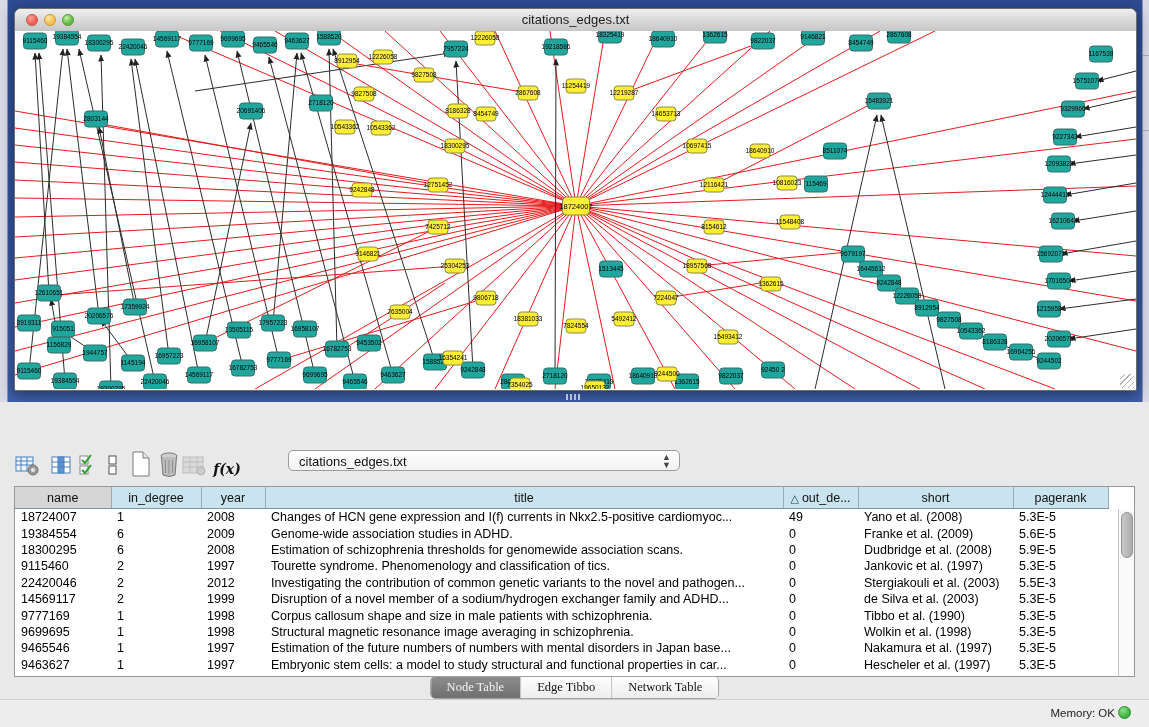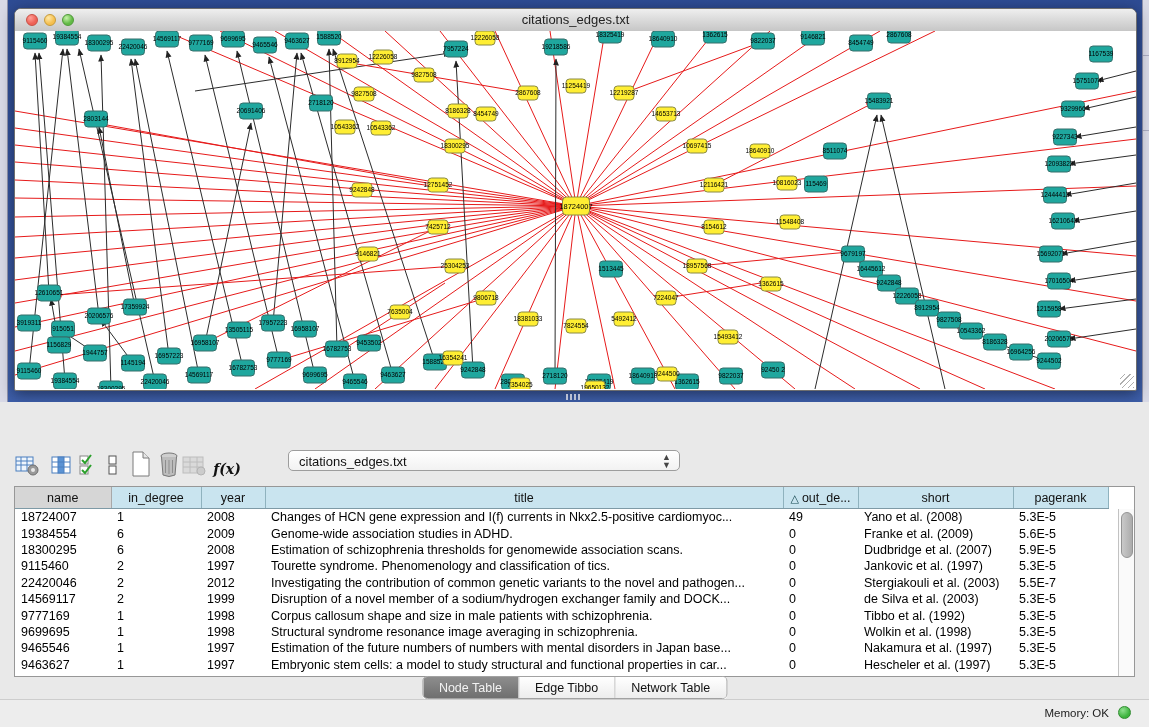--- a/index.html
+++ b/index.html
@@ -45,27 +45,27 @@
   .tableview{position:absolute;left:14px;top:84px;width:1121px;height:191px;background:#fff;border:1px solid #979797;box-sizing:border-box;overflow:hidden;}
   table.grid{border-collapse:collapse;table-layout:fixed;width:1093px;}
   table.grid th{height:21px;background:#c9e4ef;border-right:1px solid #8fb2be;border-bottom:1px solid #7e9aa6;font-size:12.5px;font-weight:normal;color:#111;text-align:center;padding:0 4px;overflow:hidden;white-space:nowrap;}
   table.grid th.gray{background:#d6d6d6;border-right:1px solid #a8a8a8;}
   table.grid td{height:16.4px;font-size:12.5px;color:#000;padding:0 6px;overflow:hidden;white-space:nowrap;text-overflow:clip;}
   .sortmark{color:#13454f;font-size:11px;margin-right:3px;}
   .c0{width:96px;} .c1{width:90px;} .c2{width:64px;} .c3{width:518px;} .c4{width:75px;} .c5{width:155px;} .c6{width:95px;}
   .vscroll{position:absolute;right:0;top:22px;bottom:0;width:15px;background:#fafafa;border-left:1px solid #c2c2c2;}
   .vthumb{position:absolute;left:2px;top:3px;width:10px;height:44px;border-radius:6px;background:linear-gradient(90deg,#c9c9c9,#ababab);border:1px solid #939393;}
 
-  .tabs{position:absolute;left:50%;top:274px;transform:translateX(-50%);display:flex;height:21px;border:1px solid #a2a2a2;border-radius:5px;overflow:hidden;background:#fff;box-shadow:0 1px 0 rgba(255,255,255,.7);}
+  .tabs{position:absolute;left:50%;top:274px;transform:translateX(-50%);display:flex;height:21px;border:1px solid #a2a2a2;border-radius:5px;overflow:hidden;background:#fff;box-shadow:0 1px 0 rgba(255,255,255,.7);font-family:Liberation Serif, serif;}
   .tab{display:flex;align-items:center;justify-content:center;padding:0 16px;font-size:12.5px;color:#111;background:linear-gradient(180deg,#ffffff,#ededed);border-left:1px solid #c2c2c2;}
   .tab:first-child{border-left:none;}
   .tab.sel{background:linear-gradient(180deg,#8d8d8d,#6f6f6f);color:#f3f3f3;border-left:none;}
 
   .statusbar{position:absolute;left:0;bottom:0;width:100%;height:27px;background:#ededed;border-top:1px solid #cdcdcd;}
-  .mem{position:absolute;right:40px;top:7px;font-size:11.5px;color:#222;}
+  .mem{position:absolute;right:34px;top:7px;font-size:11.5px;color:#222;}
   .memdot{position:absolute;right:18px;top:6px;width:13px;height:13px;border-radius:50%;background:radial-gradient(circle at 35% 30%,#8fe08f,#3db33d 65%);border:1px solid #2f8c2f;box-sizing:border-box;}
 
   
   .mi{position:relative;display:block;}
 </style>
 </head>
 <body>
 
 <div class="stage">
 
@@ -546,64 +546,64 @@
               <td>0</td>
               <td>Franke et al. (2009)</td>
               <td>5.6E-5</td>
             </tr>
             <tr>
               <td>18300295</td>
               <td>6</td>
               <td>2008</td>
               <td>Estimation of schizophrenia thresholds for genomewide association scans.</td>
               <td>0</td>
-              <td>Dudbridge et al. (2007)</td>
+              <td>Dudbridge et al. (2008)</td>
               <td>5.9E-5</td>
             </tr>
             <tr>
               <td>9115460</td>
               <td>2</td>
               <td>1997</td>
               <td>Tourette syndrome. Phenomenology and classification of tics.</td>
               <td>0</td>
               <td>Jankovic et al. (1997)</td>
               <td>5.3E-5</td>
             </tr>
             <tr>
               <td>22420046</td>
               <td>2</td>
               <td>2012</td>
               <td>Investigating the contribution of common genetic variants to the novel and pathogen...</td>
               <td>0</td>
               <td>Stergiakouli et al. (2003)</td>
-              <td>5.5E-7</td>
+              <td>5.5E-3</td>
             </tr>
             <tr>
               <td>14569117</td>
               <td>2</td>
               <td>1999</td>
-              <td>Disruption of a novel member of a sodium/hydrogen exchanger family and DOCK...</td>
+              <td>Disruption of a novel member of a sodium/hydrogen exchanger family and ADHD...</td>
               <td>0</td>
               <td>de Silva et al. (2003)</td>
               <td>5.3E-5</td>
             </tr>
             <tr>
               <td>9777169</td>
               <td>1</td>
               <td>1998</td>
               <td>Corpus callosum shape and size in male patients with schizophrenia.</td>
               <td>0</td>
-              <td>Tibbo et al. (1992)</td>
+              <td>Tibbo et al. (1990)</td>
               <td>5.3E-5</td>
             </tr>
             <tr>
               <td>9699695</td>
               <td>1</td>
               <td>1998</td>
-              <td>Structural syndrome resonance image averaging in schizophrenia.</td>
+              <td>Structural magnetic resonance image averaging in schizophrenia.</td>
               <td>0</td>
               <td>Wolkin et al. (1998)</td>
               <td>5.3E-5</td>
             </tr>
             <tr>
               <td>9465546</td>
               <td>1</td>
               <td>1997</td>
               <td>Estimation of the future numbers of numbers with mental disorders in Japan base...</td>
               <td>0</td>

